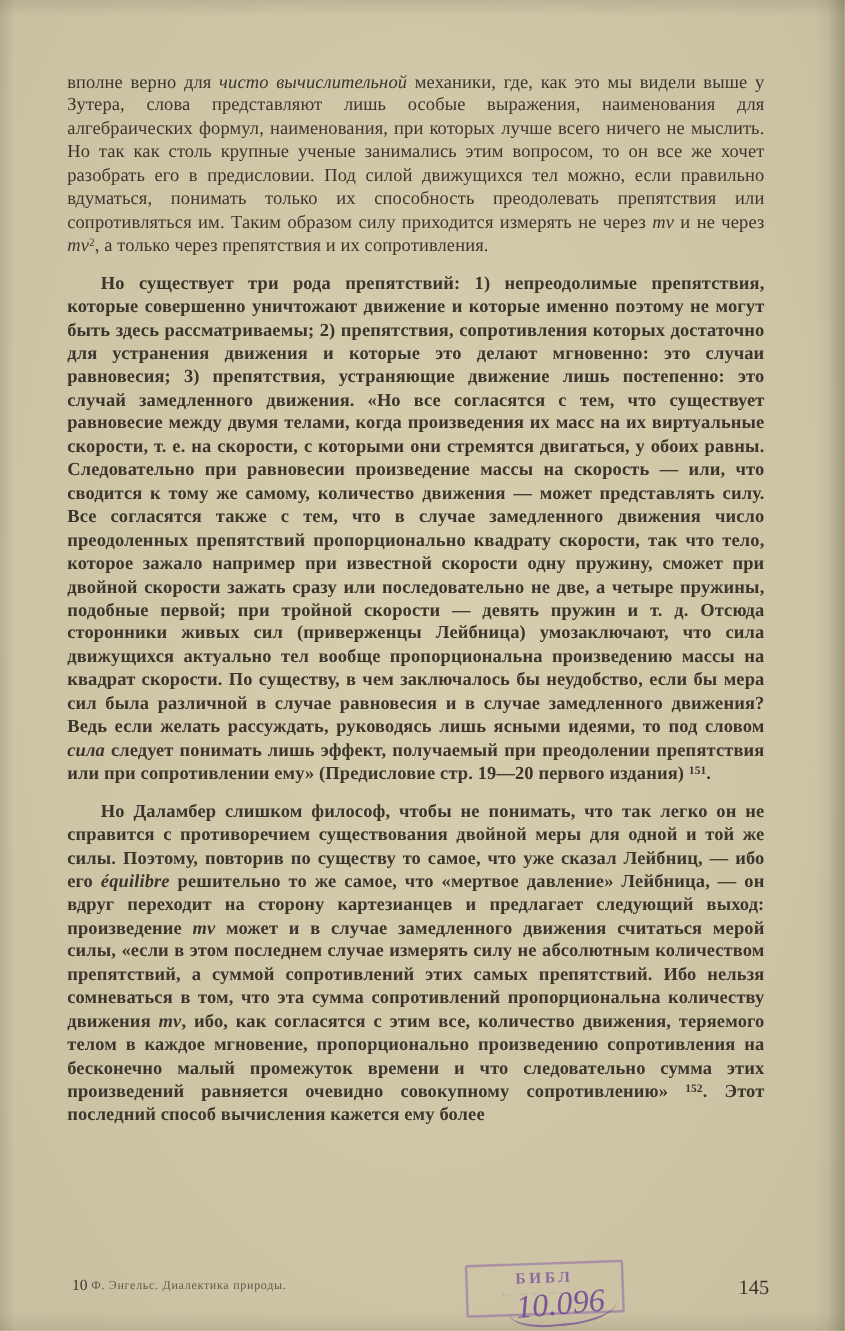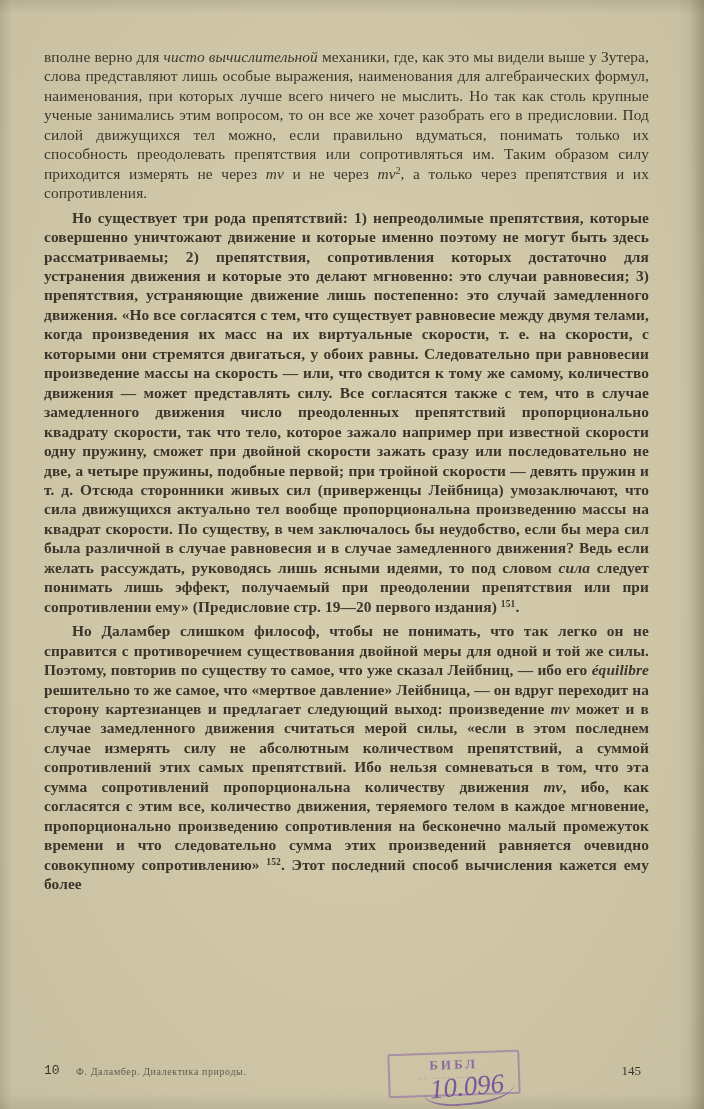--- a/index.html
+++ b/index.html
@@ -31,21 +31,21 @@
     top: 47px;
     width: 605px;
     color: var(--ink, #3b362c);
     font-size: 15.4px;
     line-height: 19.45px;
     text-align: justify;
     hyphens: auto;
     letter-spacing: 0.1px;
   }
   .textblock p {
-    margin: 0;
+    margin: 12px;
   }
   .textblock p.indent {
     text-indent: 28px;
     margin-top: 5px;
     font-weight: bold;
   }
   .ital { font-style: italic; }
   sup.fn {
     font-size: 62%;
     vertical-align: baseline;
@@ -55,38 +55,37 @@
   }
   .footer {
     position: absolute;
     left: 44px;
     top: 1063px;
     width: 605px;
     color: var(--ink, #3b362c);
   }
   .footer .sig {
     position: absolute;
-    left: 0;
+    left: 16px;
     top: 0;
     font-size: 13px;
-    font-family: Liberation Mono, monospace;
   }
   .footer .running {
     position: absolute;
     left: 32px;
     top: 3px;
     font-size: 10px;
     letter-spacing: 0.6px;
     opacity: 0.75;
   }
   .footer .pagenum {
     position: absolute;
     right: 8px;
     top: 0;
-    font-size: 13px;
+    font-size: 17px;
   }
   .stamp {
     position: absolute;
     left: 388px;
     top: 1052px;
     width: 132px;
     height: 44px;
     border: 2px solid rgba(125, 80, 165, 0.50);
     border-radius: 2px;
     transform: rotate(-2deg);
@@ -127,21 +126,21 @@
 <div class="page">
 
   <div class="textblock" id="paras">
       <p><span>вполне верно для </span><span class="ital">чисто вычислительной</span><span> механики, где, как это мы видели выше у Зутера, слова представляют лишь особые выражения, наименования для алгебраических формул, наименования, при которых лучше всего ничего не мыслить. Но так как столь крупные ученые занимались этим вопросом, то он все же хочет разобрать его в предисловии. Под силой движущихся тел можно, если правильно вдуматься, понимать только их способность преодолевать препятствия или сопротивляться им. Таким образом силу приходится измерять не через </span><span class="ital">mv</span><span> и не через </span><span class="ital">mv</span><sup class="fn">2</sup><span>, а только через препятствия и их сопротивления.</span></p>
       <p class="indent"><span>Но существует три рода препятствий: 1) непреодолимые препятствия, которые совершенно уничтожают движение и которые именно поэтому не могут быть здесь рассматриваемы; 2) препятствия, сопротивления которых достаточно для устранения движения и которые это делают мгновенно: это случаи равновесия; 3) препятствия, устраняющие движение лишь постепенно: это случай замедленного движения. «Но все согласятся с тем, что существует равновесие между двумя телами, когда произведения их масс на их виртуальные скорости, т. е. на скорости, с которыми они стремятся двигаться, у обоих равны. Следовательно при равновесии произведение массы на скорость — или, что сводится к тому же самому, количество движения — может представлять силу. Все согласятся также с тем, что в случае замедленного движения число преодоленных препятствий пропорционально квадрату скорости, так что тело, которое зажало например при известной скорости одну пружину, сможет при двойной скорости зажать сразу или последовательно не две, а четыре пружины, подобные первой; при тройной скорости — девять пружин и т. д. Отсюда сторонники живых сил (приверженцы Лейбница) умозаключают, что сила движущихся актуально тел вообще пропорциональна произведению массы на квадрат скорости. По существу, в чем заключалось бы неудобство, если бы мера сил была различной в случае равновесия и в случае замедленного движения? Ведь если желать рассуждать, руководясь лишь ясными идеями, то под словом </span><span class="ital">сила</span><span> следует понимать лишь эффект, получаемый при преодолении препятствия или при сопротивлении ему» (Предисловие стр. 19—20 первого издания) </span><sup class="fn">151</sup><span>.</span></p>
       <p class="indent"><span>Но Даламбер слишком философ, чтобы не понимать, что так легко он не справится с противоречием существования двойной меры для одной и той же силы. Поэтому, повторив по существу то самое, что уже сказал Лейбниц, — ибо его </span><span class="ital">équilibre</span><span> решительно то же самое, что «мертвое давление» Лейбница, — он вдруг переходит на сторону картезианцев и предлагает следующий выход: произведение </span><span class="ital">mv</span><span> может и в случае замедленного движения считаться мерой силы, «если в этом последнем случае измерять силу не абсолютным количеством препятствий, а суммой сопротивлений этих самых препятствий. Ибо нельзя сомневаться в том, что эта сумма сопротивлений пропорциональна количеству движения </span><span class="ital">mv</span><span>, ибо, как согласятся с этим все, количество движения, теряемого телом в каждое мгновение, пропорционально произведению сопротивления на бесконечно малый промежуток времени и что следовательно сумма этих произведений равняется очевидно совокупному сопротивлению» </span><sup class="fn">152</sup><span>. Этот последний способ вычисления кажется ему более</span></p>
     </div>
 
   <div class="footer">
     <span class="sig">10</span>
-    <span class="running">Ф. Даламбер. Диалектика природы.</span>
+    <span class="running">Ф. Энгельс. Диалектика природы.</span>
     <span class="pagenum">145</span>
   </div>
 
   <div class="stamp">
     <div class="s1">БИБЛ</div>
     <div class="s2">⋯ ⋯⋯ ⋯⋯ ⋯</div>
   </div>
 
   <div class="handwritten">10.096</div>
 

